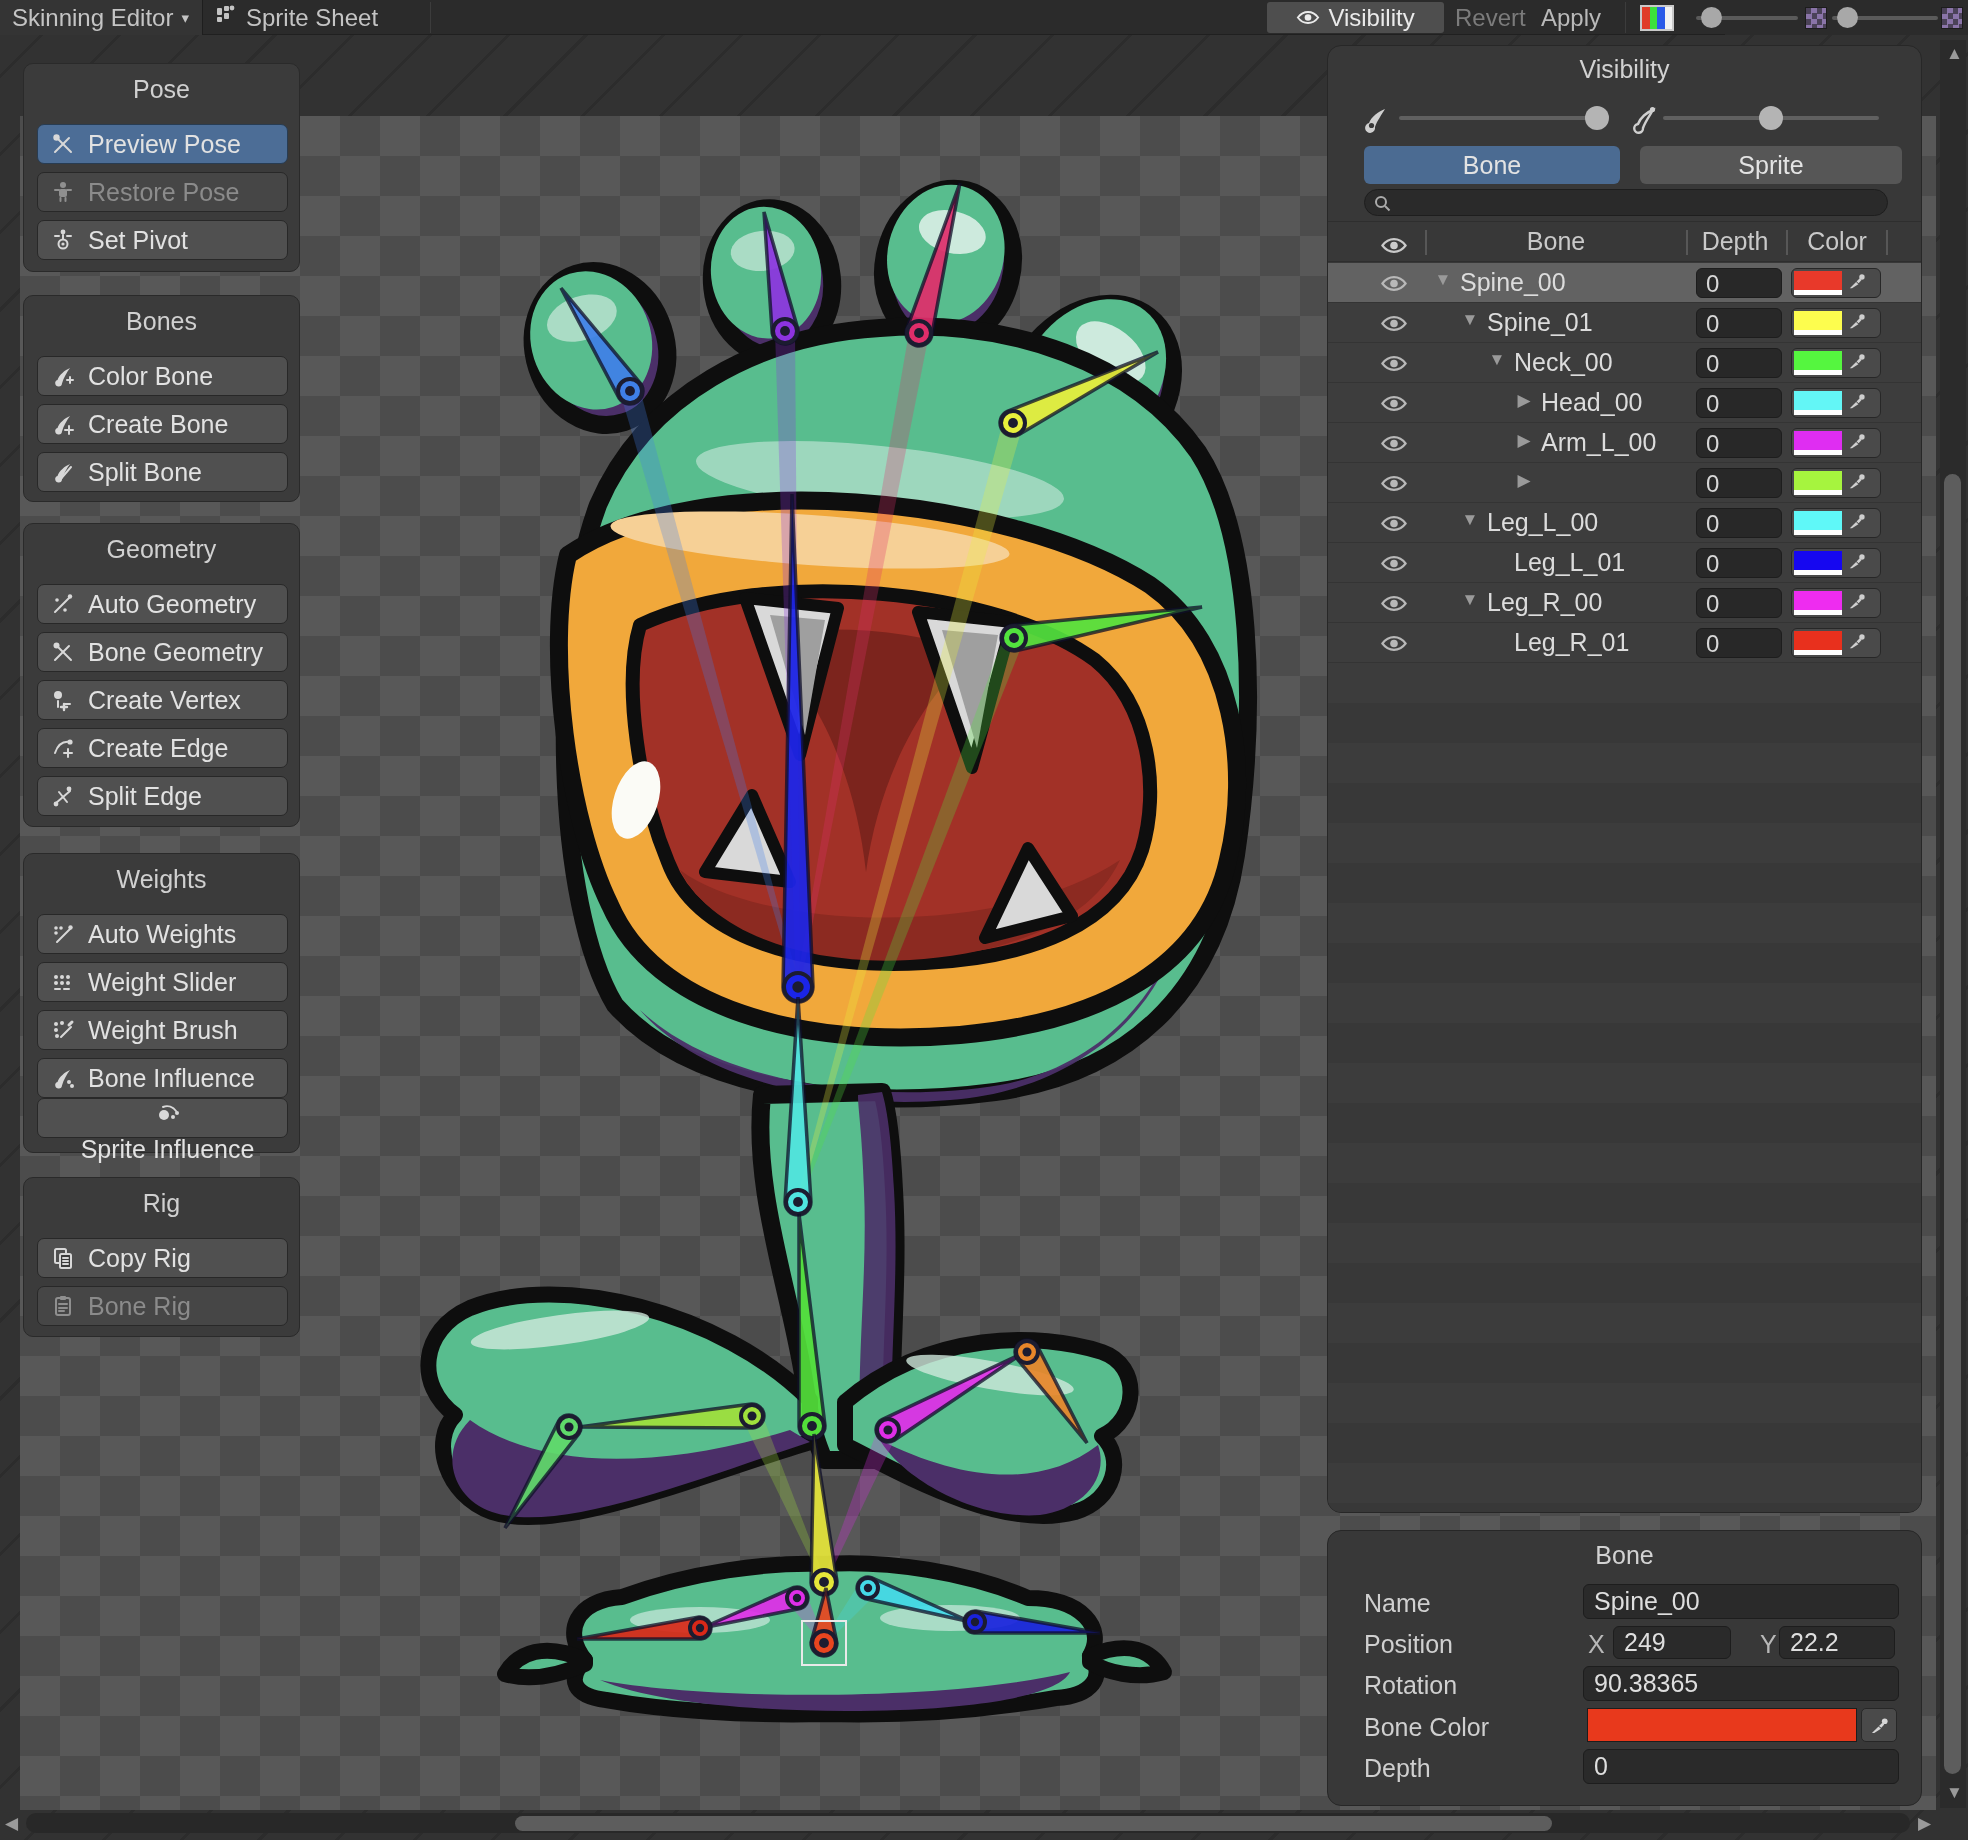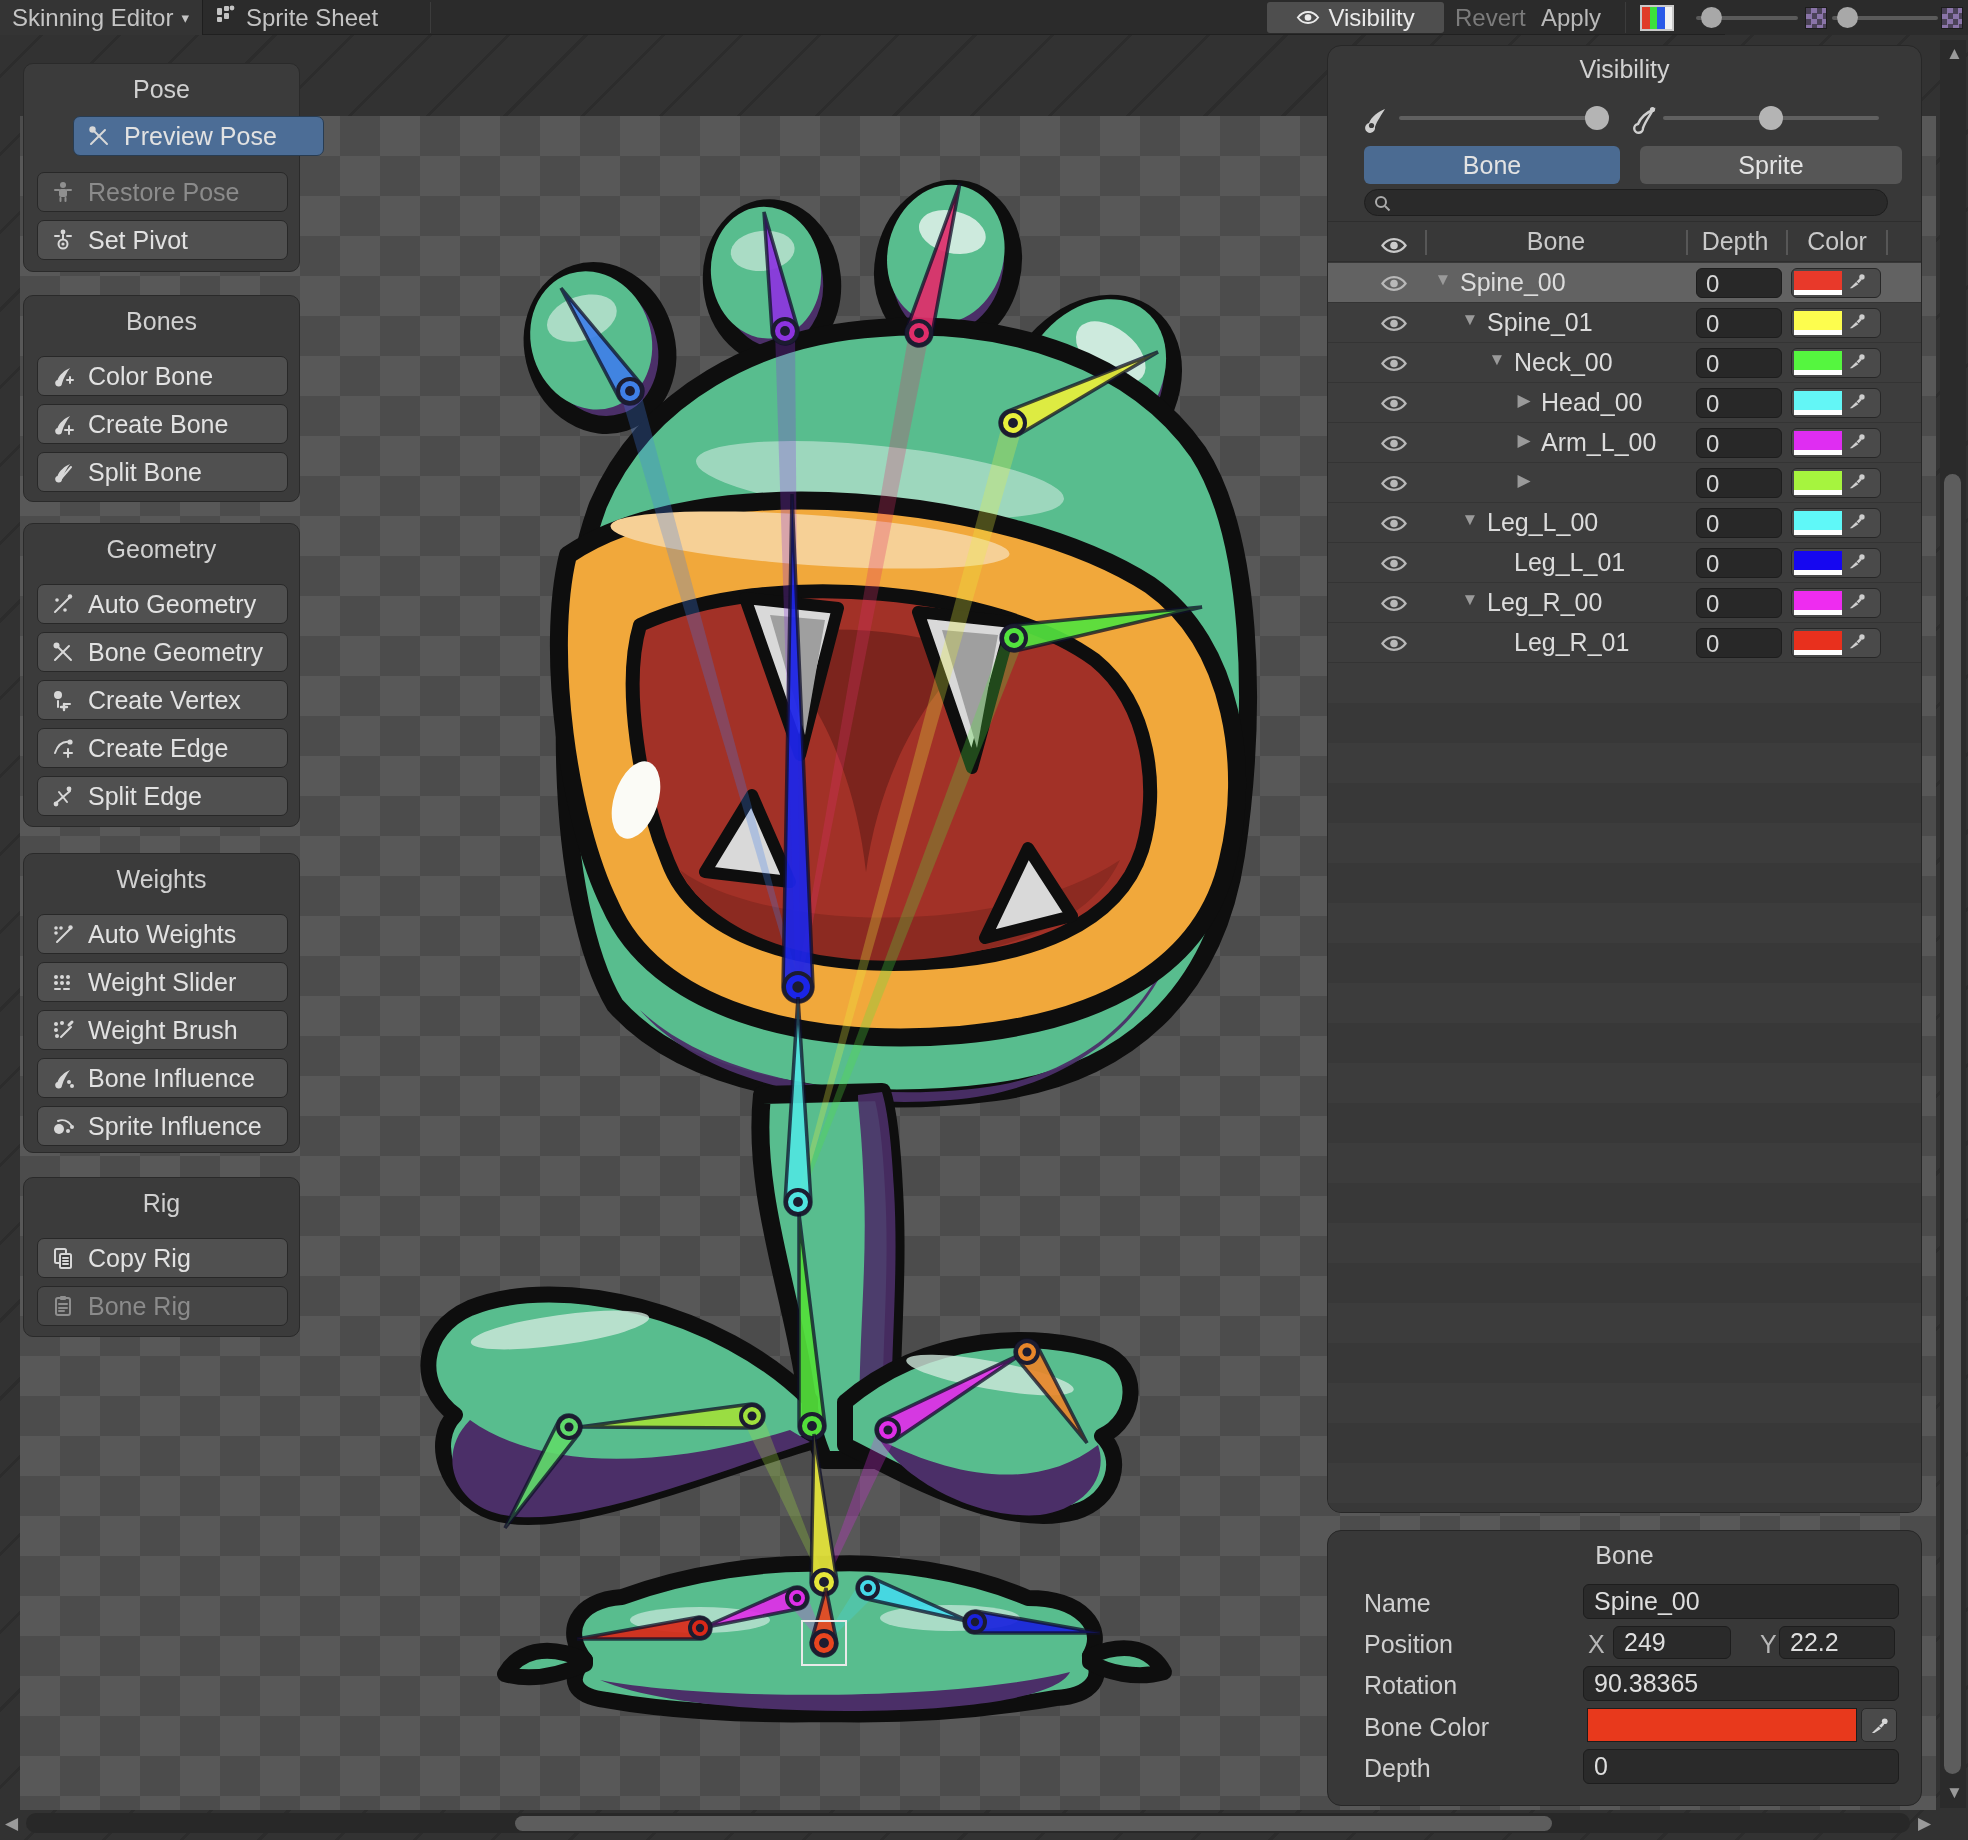--- a/index.html
+++ b/index.html
@@ -356,21 +356,21 @@
     <div class="mini-knob" style="left:1701px"></div>
     <div class="checker-icon" style="left:1805px"></div>
     <div class="mini-slider-track" style="left:1832px;width:106px"></div>
     <div class="mini-knob" style="left:1837px"></div>
     <div class="checker-icon" style="left:1941px"></div>
   </div>
 
   <div id="left-sections">
       <div class="tool-panel" style="top: 63px; height: 209px;">
         <h3>Pose</h3>
-        <div class="tool-btn active" style="top: 52px; margin-left: 36px;">
+        <div class="tool-btn active" style="top: 60px;">
           <span class="icon">
             <svg width="26" height="26" viewBox="0 0 26 26" fill="none" stroke="#d8d8d8" stroke-width="2" stroke-linecap="round">
               <path d="M5 21 L19 7"></path>
               <path d="M21 21 L7 7"></path>
               <circle cx="6.5" cy="6.5" r="3.2" fill="#d8d8d8" stroke="none"></circle>
             </svg>
           </span>
           <span>Preview Pose</span>
         </div>
         <div class="tool-btn disabled" style="top: 108px;">
@@ -528,21 +528,21 @@
         <div class="tool-btn" style="top: 204px;">
           <span class="icon">
             <svg width="26" height="26" viewBox="0 0 26 26" fill="none" stroke="#d8d8d8" stroke-width="2" stroke-linecap="round">
               <path d="M20 5 C15 7 9 12 7.5 17 A3.4 3.4 0 1 0 12 20.5 C13.5 15 17 9 20 5 Z" fill="#d8d8d8" stroke="none"></path>
               <circle cx="19" cy="17" r="2" fill="#d8d8d8" stroke="none"></circle>
               <circle cx="22" cy="21" r="2" fill="#d8d8d8" stroke="none"></circle>
             </svg>
           </span>
           <span>Bone Influence</span>
         </div>
-        <div class="tool-btn" style="top: 252px;">
+        <div class="tool-btn" style="top: 244px; flex-direction: column;">
           <span class="icon">
             <svg width="26" height="26" viewBox="0 0 26 26" fill="none" stroke="#d8d8d8" stroke-width="2" stroke-linecap="round">
               <circle cx="9" cy="16" r="5" fill="#d8d8d8" stroke="none"></circle>
               <path d="M8 8 C13 6 18 8 21 12"></path>
               <circle cx="18" cy="18" r="2" fill="#d8d8d8" stroke="none"></circle>
               <circle cx="22" cy="14" r="2" fill="#d8d8d8" stroke="none"></circle>
             </svg>
           </span>
           <span>Sprite Influence</span>
         </div>

